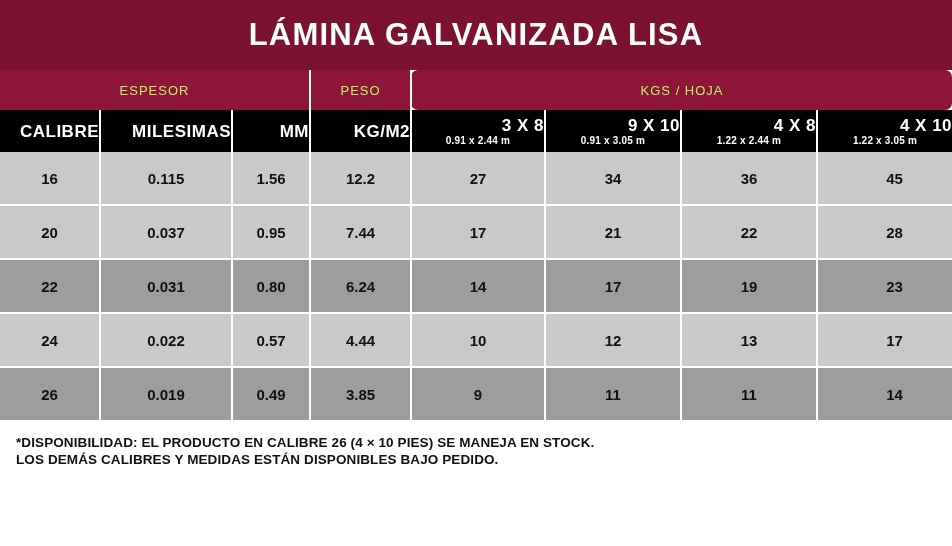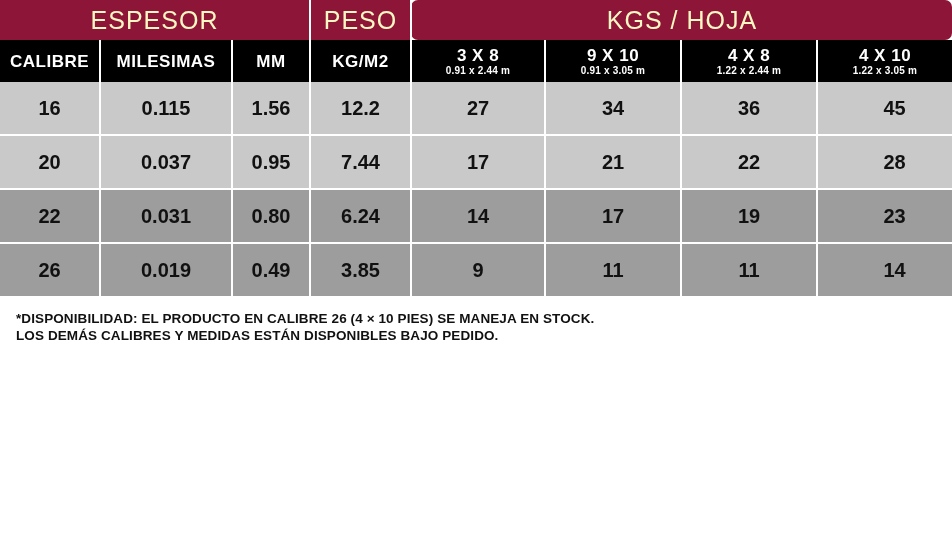--- a/index.html
+++ b/index.html
@@ -39,22 +39,22 @@
     border-collapse: collapse;
     width: 952px;
     table-layout: fixed;
   }
   table.spec td, table.spec th {
     padding: 0;
     margin: 0;
   }
   .grp {
     background: #8d1537;
-    color: #fef9c3;
-    font-size: 25px;
+    color: #bef264;
+    font-size: 13px;
     font-weight: normal;
     letter-spacing: 1px;
     height: 40px;
     text-align: center;
     border-right: 2px solid #ffffff;
   }
   .grp:last-child { border-right: none; border-radius: 7px; }
 
   .sub {
     background: #000000;
@@ -63,33 +63,34 @@
     text-align: center;
     vertical-align: middle;
     border-right: 2px solid #ffffff;
   }
   .sub:last-child { border-right: none; }
   .sub .main {
     display: block;
     font-size: 17px;
     letter-spacing: 0.5px;
     line-height: 19px;
+    text-align: right;
   }
   .sub .dim {
     display: block;
     font-size: 10px;
     line-height: 12px;
     letter-spacing: 0.2px;
   }
 
   .cell {
     height: 52px;
     text-align: center;
     vertical-align: middle;
-    font-size: 20px;
+    font-size: 15px;
     font-weight: bold;
     color: #111111;
     border-right: 2px solid #ffffff;
     border-bottom: 2px solid #ffffff;
   }
   .cell:last-child { border-right: none; padding-left: 19px; }
   tr.row-a .cell { background: #c9c9c9; }
   tr.row-b .cell { background: #9d9d9d; }
   tr.row-last .cell { border-bottom: none; }
 
@@ -112,20 +113,23 @@
     letter-spacing: 0.1px;
     color: #111111;
   }
   .footnote div { white-space: nowrap; }
 </style>
 </head>
 <body>
 
 <div class="sheet">
 
+  <div class="title-bar">
+    <div class="title-text">LÁMINA GALVANIZADA LISA</div>
+  </div>
 
   <table class="spec">
     <colgroup>
       <col class="c0">
         <col class="c1">
         <col class="c2">
         <col class="c3">
       <col class="c4">
         <col class="c5">
         <col class="c6">
@@ -192,20 +196,30 @@
       <tr class="row-b">
         <td class="cell">22</td>
         <td class="cell">0.031</td>
         <td class="cell">0.80</td>
         <td class="cell">6.24</td>
         <td class="cell">14</td>
         <td class="cell">17</td>
         <td class="cell">19</td>
         <td class="cell">23</td>
       </tr>
+      <tr class="row-a">
+        <td class="cell">24</td>
+        <td class="cell">0.022</td>
+        <td class="cell">0.57</td>
+        <td class="cell">4.44</td>
+        <td class="cell">10</td>
+        <td class="cell">12</td>
+        <td class="cell">13</td>
+        <td class="cell">17</td>
+      </tr>
       <tr class="row-b row-last">
         <td class="cell">26</td>
         <td class="cell">0.019</td>
         <td class="cell">0.49</td>
         <td class="cell">3.85</td>
         <td class="cell">9</td>
         <td class="cell">11</td>
         <td class="cell">11</td>
         <td class="cell">14</td>
       </tr>

